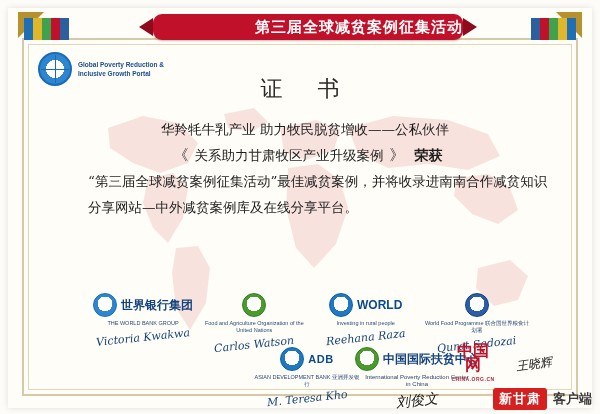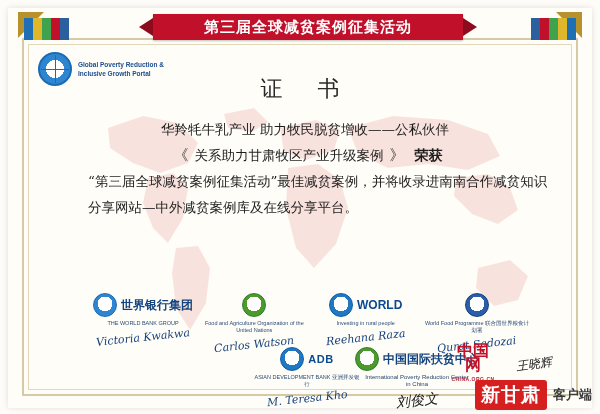--- a/index.html
+++ b/index.html
@@ -26,22 +26,23 @@
     border:2px solid #d8c9a6;
   }
   .frame-inner{
     position:absolute;left:20px;top:36px;right:20px;bottom:18px;
     border:1px solid #e3d7ba;
   }
   
   .banner{
     position:absolute;left:145px;top:6px;width:310px;height:26px;
     background:#c0102a;
-    display:flex;align-items:center;justify-content:center;
+    display:flex;align-items:center;justify-content:flex-end;
     box-shadow:0 1px 2px rgba(0,0,0,.25);
+    border-radius:9px;
   }
   .banner-text{
     color:#ffffff;font-size:15px;font-weight:bold;letter-spacing:1px;
     white-space:nowrap;
   }
   .banner:before,.banner:after{
     content:"";position:absolute;top:4px;width:0;height:0;
     border-top:9px solid transparent;border-bottom:9px solid transparent;
   }
   .banner:before{left:-14px;border-right:14px solid #8e0a1d;}
@@ -158,21 +159,21 @@
     position:absolute;right:40px;top:348px;
     font-family:"DejaVu Serif","Liberation Serif",serif;
     color:#1b1b1b;font-size:12px;font-style:italic;transform:rotate(-8deg);
   }
   
   .watermark{
     position:absolute;right:8px;bottom:4px;
     display:flex;align-items:center;gap:6px;
   }
   .wm-badge{
-    background:#d62020;color:#fff;font-size:19px;font-weight:bold;
+    background:#d62020;color:#fff;font-size:13px;font-weight:bold;
     padding:2px 6px;border-radius:3px;letter-spacing:1px;
   }
   .wm-text{color:#3b3b3b;font-size:13px;font-weight:bold;}
 </style>
 </head>
 <body>
 
 <div class="page">
 
   <div class="paper">

